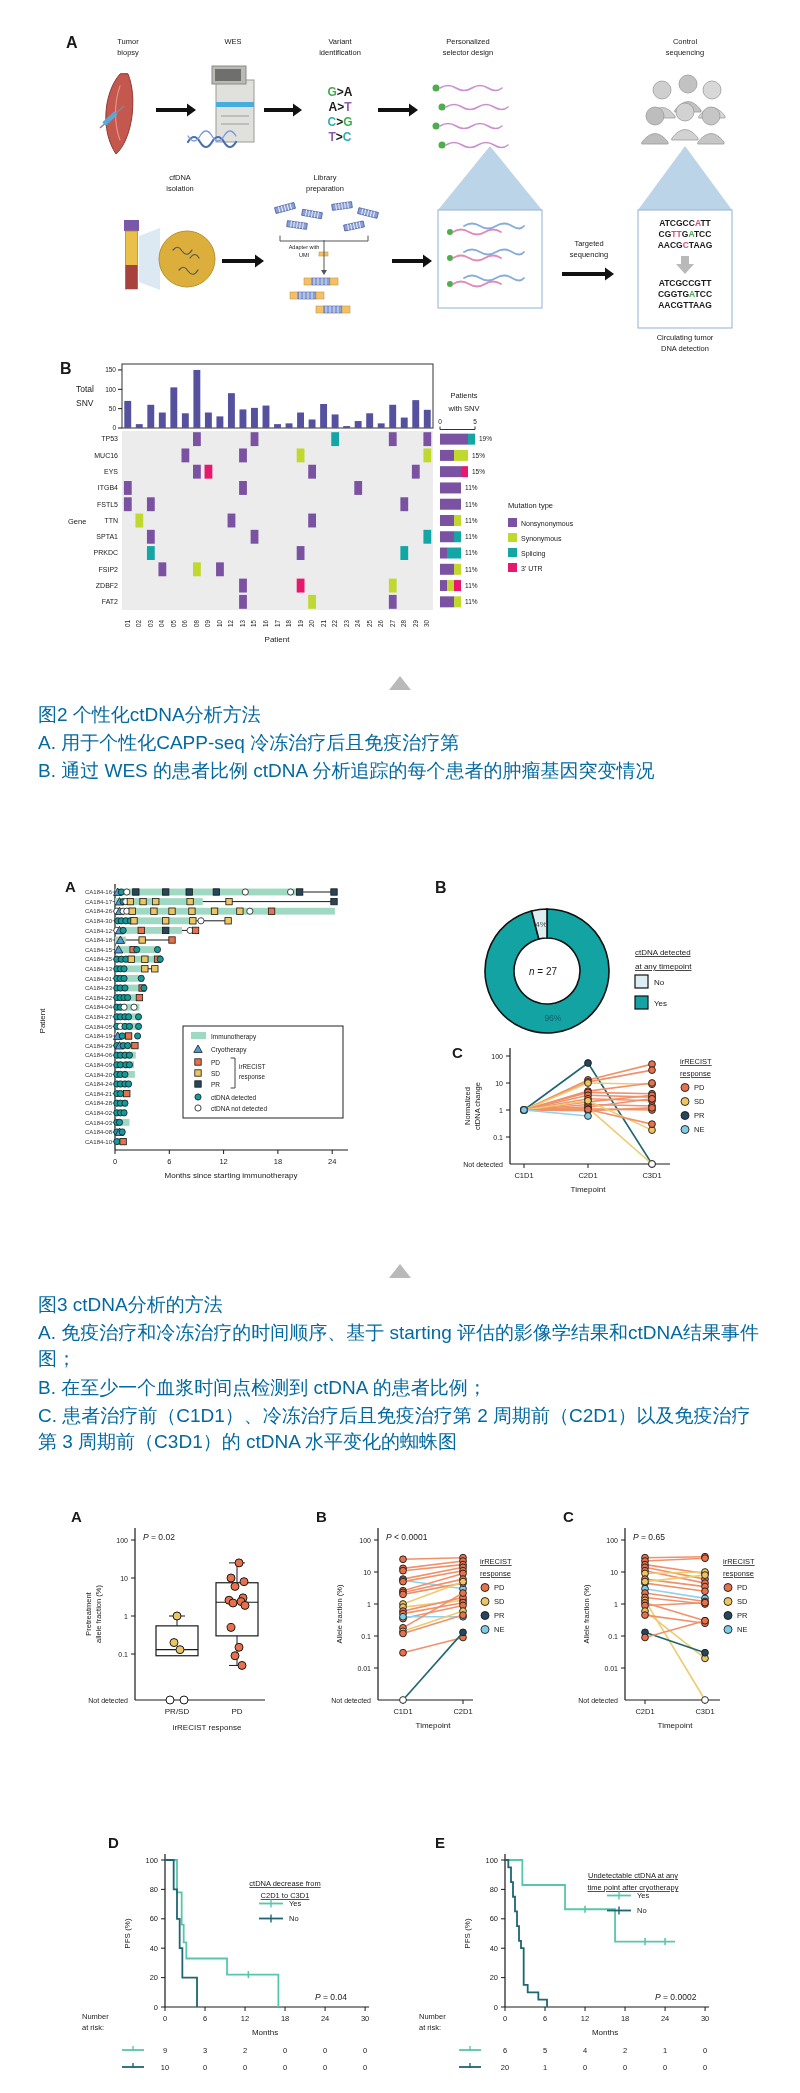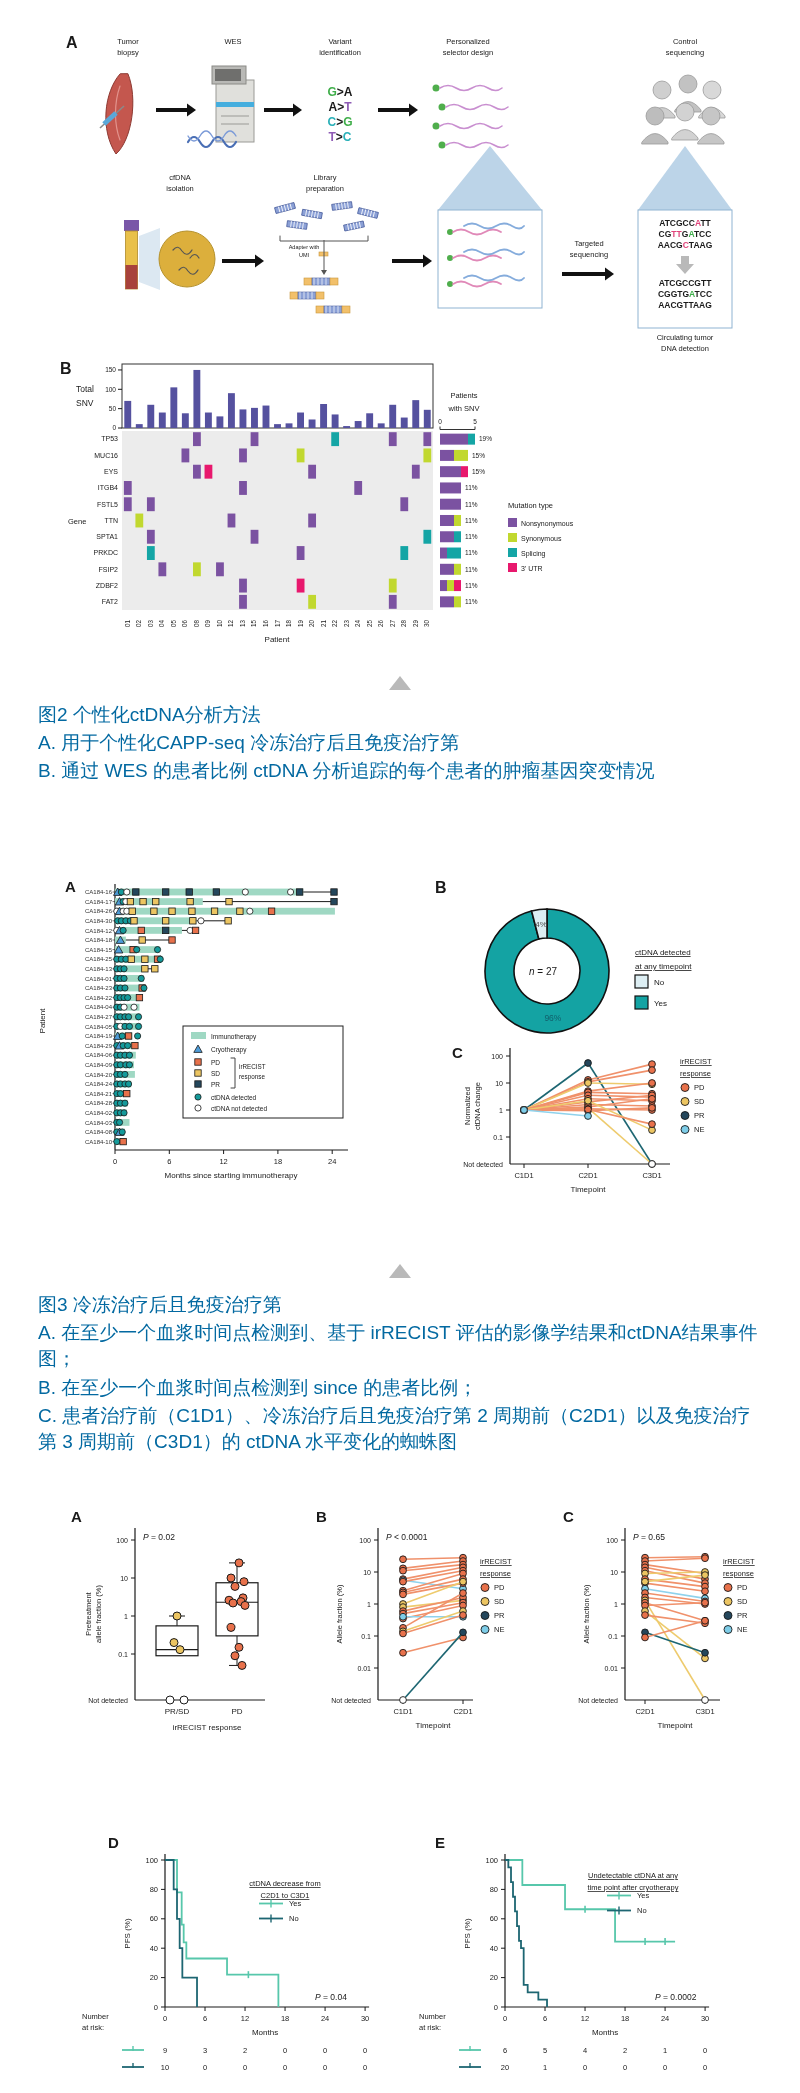--- a/index.html
+++ b/index.html
@@ -778,23 +778,23 @@
         <circle cx="273" cy="87.5" r="4" fill="#7ecde8" stroke="#1a1a1a" stroke-width="0.9"></circle>
         <text x="282" y="90" font-size="7.5" text-anchor="start" fill="#1a1a1a" font-family="&quot;Liberation Sans&quot;,sans-serif">NE</text>
       </svg>
   </figure>
 
   <div class="collapse-arrow" id="arr2">
     <span></span>
   </div>
 
   <div class="caption" id="cap3">
-    <p>图3 冷冻治疗后且免疫治疗第</p>
-    <p>A. 在至少一个血浆时间点检测到、基于 irRECIST 评估的影像学结果和ctDNA结果事件图；</p>
-    <p>B. 在至少一个血浆时间点检测到 since 的患者比例；</p>
+    <p>图3 ctDNA分析的方法</p>
+    <p>A. 免疫治疗和冷冻治疗的时间顺序、基于 starting 评估的影像学结果和ctDNA结果事件图；</p>
+    <p>B. 在至少一个血浆时间点检测到 ctDNA 的患者比例；</p>
     <p>C. 患者治疗前（C1D1）、冷冻治疗后且免疫治疗第 2 周期前（C2D1）以及免疫治疗第 3 周期前（C3D1）的 ctDNA 水平变化的蜘蛛图</p>
   </div>
 
   <figure id="fig4-block">
     <svg id="fig4a" width="240" height="325">
         <text x="16" y="22" font-size="15" text-anchor="start" fill="#1a1a1a" font-family="&quot;Liberation Sans&quot;,sans-serif" font-weight="bold">A</text>
         <text x="88" y="40" font-size="8.5" text-anchor="start" fill="#1a1a1a" font-family="&quot;Liberation Sans&quot;,sans-serif"><tspan font-style="italic">P</tspan><tspan> = 0.02</tspan></text>
         <line x1="80" y1="28" x2="80" y2="200" stroke="#1a1a1a" stroke-width="1.2"></line>
         <line x1="80" y1="200" x2="210" y2="200" stroke="#1a1a1a" stroke-width="1.2"></line>
         <line x1="76" y1="40" x2="80" y2="40" stroke="#1a1a1a" stroke-width="1"></line>

